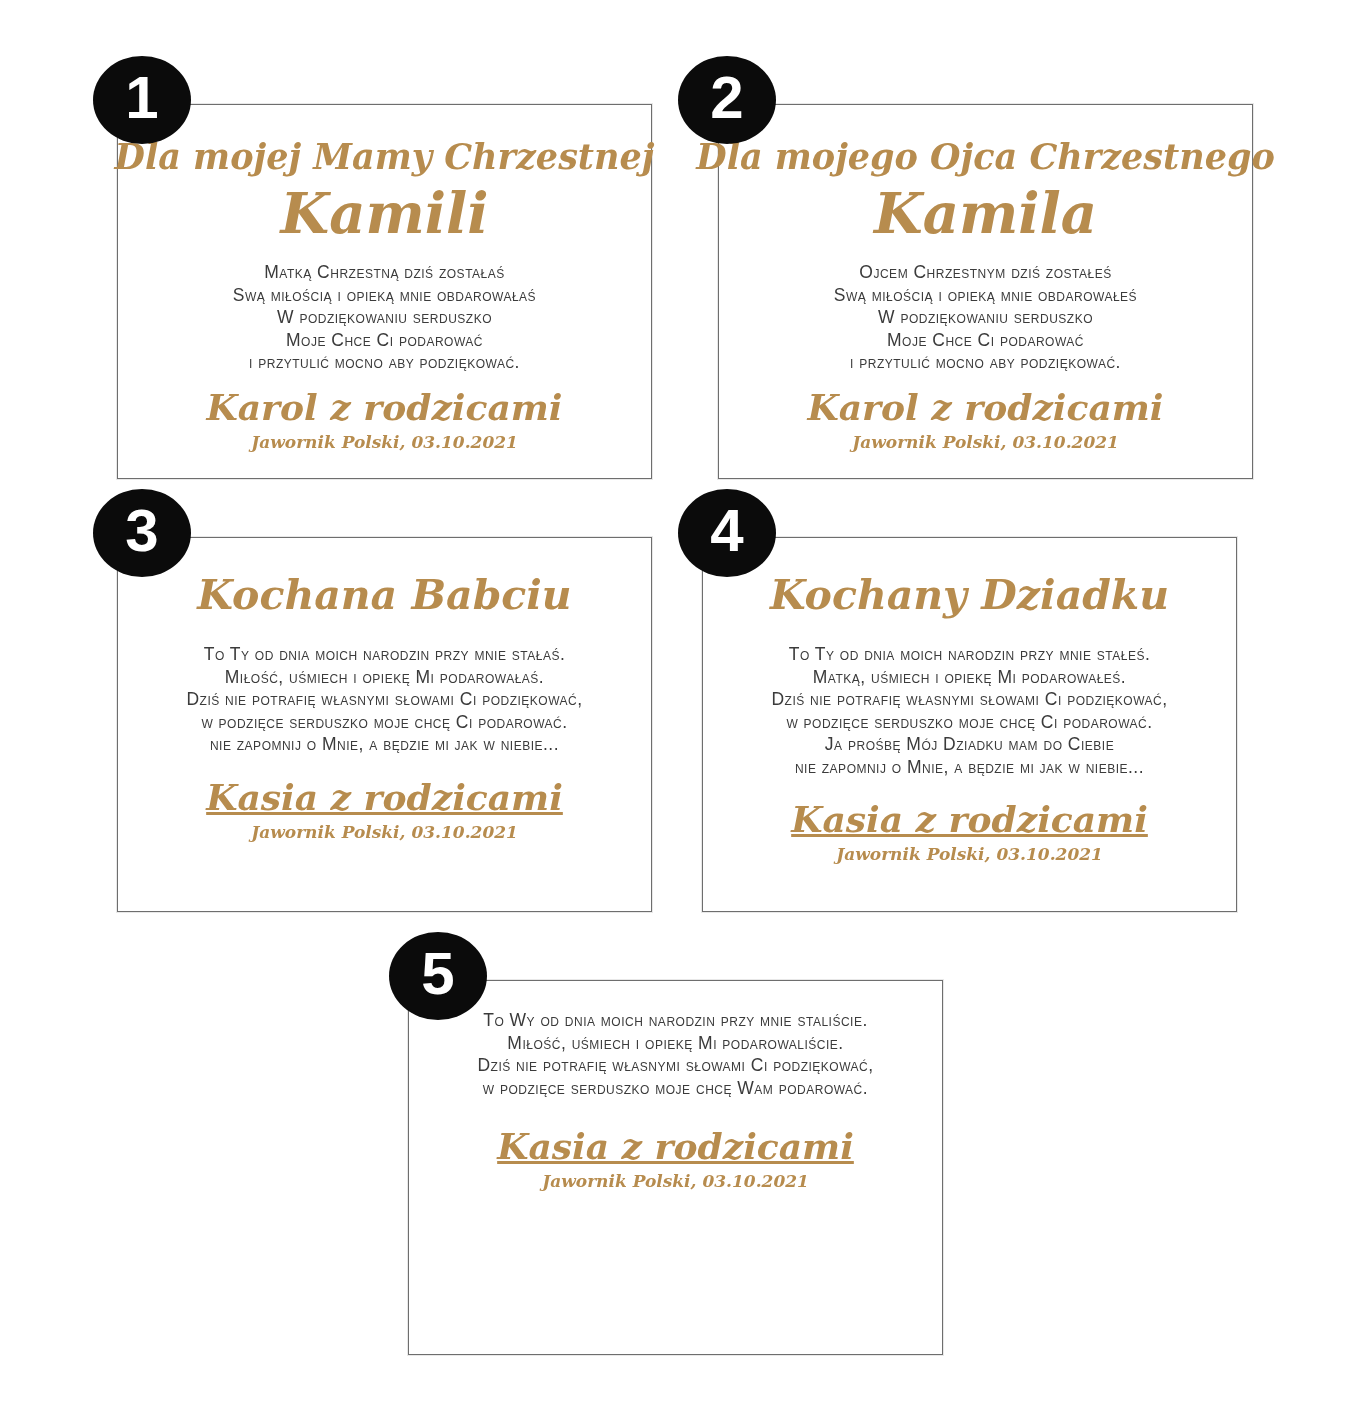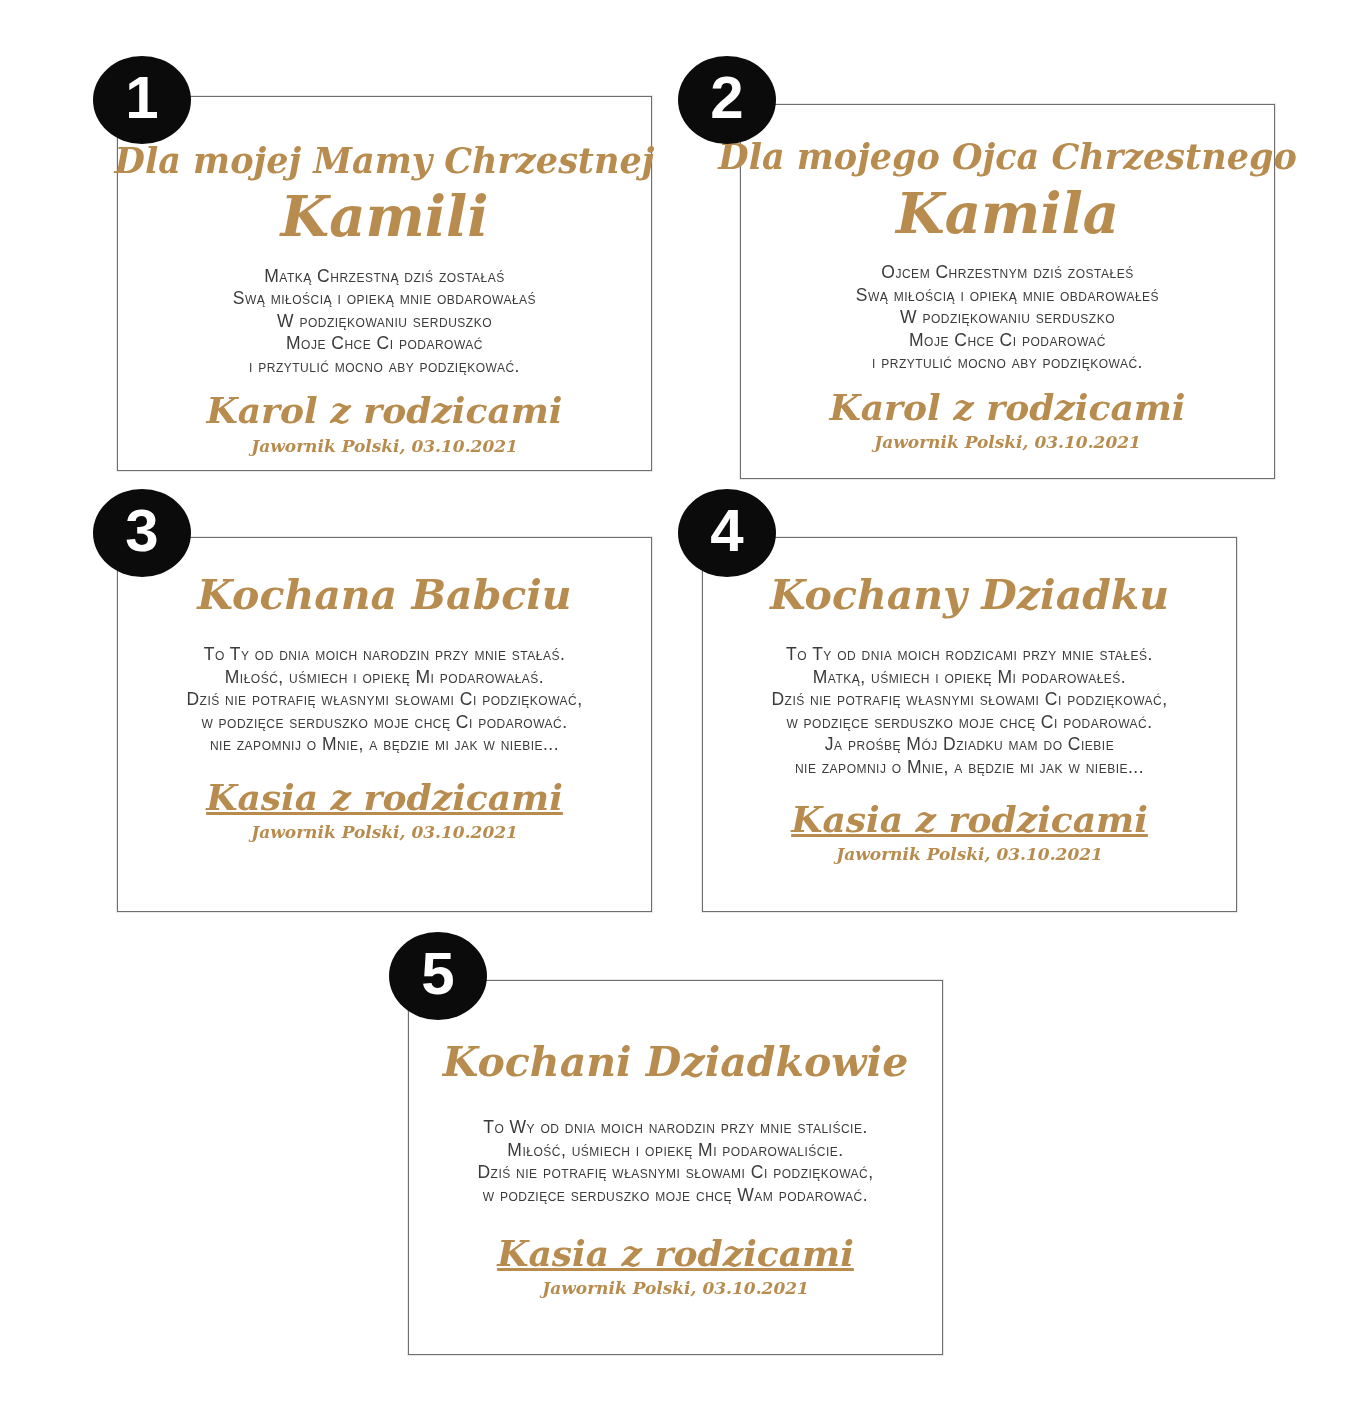--- a/index.html
+++ b/index.html
@@ -20,22 +20,22 @@
     height: 375px;
     background: #ffffff;
     border: 1px solid #6e6e6e;
     box-shadow: 0 0 0 1px #e8e8e8;
     display: flex;
     flex-direction: column;
     align-items: center;
     text-align: center;
     z-index: 1;
   }
-  .card-1 { left: 117px; top: 96px; justify-content: center; }
-  .card-2 { left: 740px; top: 104px; }
+  .card-1 { left: 117px; top: 104px; }
+  .card-2 { left: 718px; top: 104px; }
   .card-3 { left: 117px; top: 537px; }
   .card-4 { left: 702px; top: 537px; }
   .card-5 { left: 408px; top: 980px; }
 
   .badge {
     position: absolute;
     width: 98px;
     height: 88px;
     background: #0b0b0b;
     border-radius: 50%;
@@ -150,33 +150,32 @@
       <div class="body-line">w podzięce serduszko moje chcę Ci podarować.</div>
       <div class="body-line">nie zapomnij o Mnie, a będzie mi jak w niebie...</div>
     </div>
     <div class="script card-signature">Kasia z rodzicami</div>
     <div class="script card-date">Jawornik Polski, 03.10.2021</div>
   </div>
 
   <div class="card card-4 no-name">
     <div class="script card-heading">Kochany Dziadku</div>
     <div class="card-body">
-      <div class="body-line">To Ty od dnia moich rodzicami przy mnie stałeś.</div>
+      <div class="body-line">To Ty od dnia moich narodzin przy mnie stałeś.</div>
       <div class="body-line">Matką, uśmiech i opiekę Mi podarowałeś.</div>
       <div class="body-line">Dziś nie potrafię własnymi słowami Ci podziękować,</div>
       <div class="body-line">w podzięce serduszko moje chcę Ci podarować.</div>
       <div class="body-line">Ja prośbę Mój Dziadku mam do Ciebie</div>
       <div class="body-line">nie zapomnij o Mnie, a będzie mi jak w niebie...</div>
     </div>
     <div class="script card-signature">Kasia z rodzicami</div>
     <div class="script card-date">Jawornik Polski, 03.10.2021</div>
   </div>
 
   <div class="card card-5 no-name">
-    <div class="script card-heading">Kochani Dziadkowie</div>
     <div class="card-body">
       <div class="body-line">To Wy od dnia moich narodzin przy mnie staliście.</div>
       <div class="body-line">Miłość, uśmiech i opiekę Mi podarowaliście.</div>
       <div class="body-line">Dziś nie potrafię własnymi słowami Ci podziękować,</div>
       <div class="body-line">w podzięce serduszko moje chcę Wam podarować.</div>
     </div>
     <div class="script card-signature">Kasia z rodzicami</div>
     <div class="script card-date">Jawornik Polski, 03.10.2021</div>
   </div>
 

